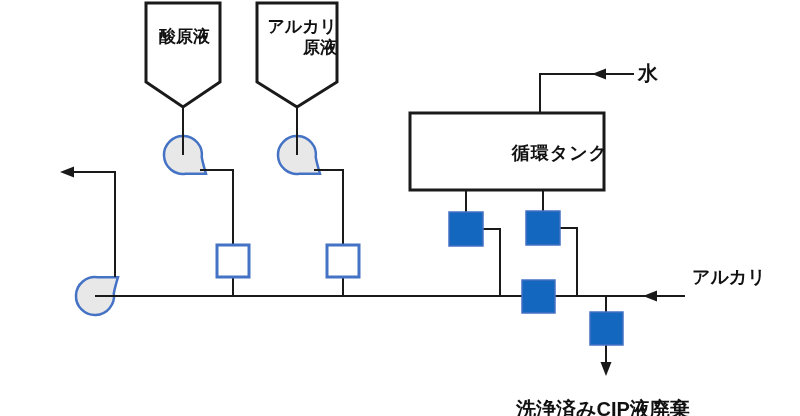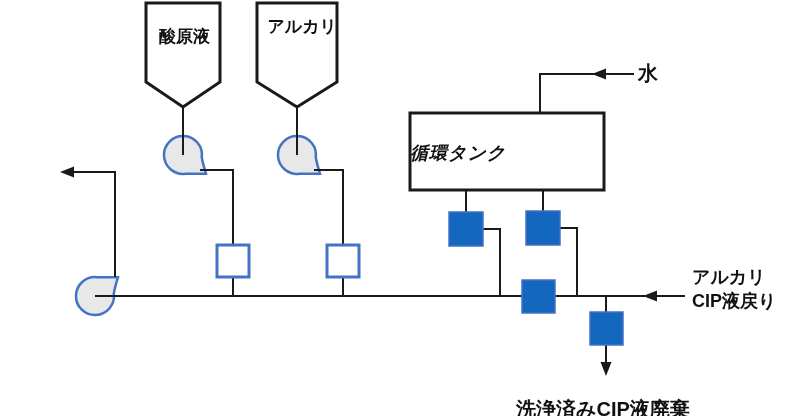--- a/index.html
+++ b/index.html
@@ -9,21 +9,21 @@
   }
   .canvas svg { position:absolute; left:0; top:0; }
   .label {
     position:absolute; font-weight:700; color:var(--text,#111);
     white-space:nowrap; line-height:1.25;
   }
   .label span { display:block; }
   #lbl-cip-send { left:12px;  top:138px; font-size:18px; }
   #lbl-acid     { left:146px; top:26px;  width:64px;  text-align:right; font-size:17px; }
   #lbl-alkali   { left:257px; top:16px;  width:80px;  text-align:right; font-size:17px; line-height:21px; }
-  #lbl-tank     { left:410px; top:142px; width:198px; text-align:left; font-size:18px; letter-spacing:1px;font-style:italic; }
+  #lbl-tank     { left:410px; top:142px; width:198px; text-align:right; font-size:18px; letter-spacing:1px; }
   #lbl-water    { left:638px; top:61px;  font-size:20px; }
   #lbl-return   { left:692px; top:265px; font-size:18px; line-height:24px; }
   #lbl-waste    { left:516px; top:381px; font-size:20px;margin-top:16px; }
 
   .pipe   { stroke:var(--line,#1a1a1a); stroke-width:2; fill:none; }
   .vessel { stroke:var(--line,#1a1a1a); stroke-width:3; fill:#fff; stroke-linejoin:miter; }
   .pump   { fill:var(--pump-fill,#e9e8e8); stroke:var(--outline-blue,#4472C4); stroke-width:2.5; }
   .valve-open   { fill:#ffffff; stroke:var(--outline-blue,#4472C4); stroke-width:3; }
   .valve-closed { fill:var(--valve-blue,#1467BE); stroke:var(--outline-blue,#4472C4); stroke-width:1.5; }
   .arrow  { fill:var(--line,#1a1a1a); stroke:none; }
@@ -77,26 +77,26 @@
       <rect class="valve-closed" x="522" y="280" width="33" height="33"></rect>
       <rect class="valve-closed" x="590" y="312" width="33" height="33"></rect>
     </g>
   </svg>
 
 
   <div class="label" id="lbl-acid">酸原液</div>
 
   <div class="label" id="lbl-alkali">
     <span>アルカリ</span>
+    <span>原液</span>
   </div>
 
   <div class="label" id="lbl-tank">循環タンク</div>
 
   <div class="label" id="lbl-water">水</div>
 
   <div class="label" id="lbl-return">
     <span>アルカリ</span>
-    <span>CIP液戻り</span>
   </div>
 
   <div class="label" id="lbl-waste">洗浄済みCIP液廃棄</div>
 
 </div>
 
 </body></html>

